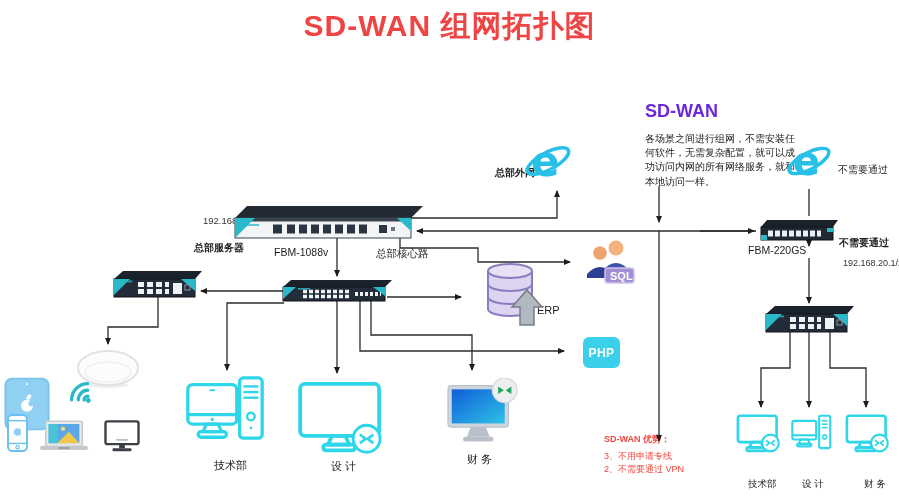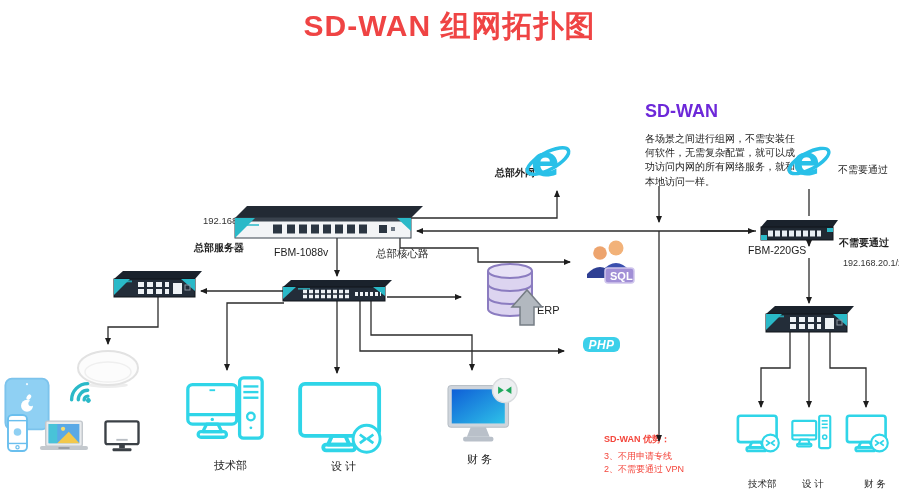--- a/index.html
+++ b/index.html
@@ -5,23 +5,23 @@
   html,body{margin:0;padding:0;background:#fff;}
   #stage{position:relative;width:899px;height:500px;background:#ffffff;overflow:hidden;
          font-family:"Liberation Sans","DejaVu Sans",sans-serif;}
   .title{position:absolute;top:6px;left:0;right:0;text-align:center;
          font-size:30px;font-weight:700;color:#ef4444;letter-spacing:1px;}
   .lbl{position:absolute;color:#1e1e1e;white-space:nowrap;}
   .b{font-weight:700;}
   .sdwan-h{position:absolute;left:645px;top:101px;font-size:18px;font-weight:700;color:#6d28d9;}
   .sdwan-d{position:absolute;left:645px;top:132px;width:150px;font-size:10px;line-height:1.42;
            color:#222;text-align:justify;}
-  .php-badge{position:absolute;left:583px;top:337px;width:37px;height:15px;background:#3bd0ea;
+  .php-badge{position:absolute;left:583px;top:337px;width:37px;height:31px;background:#3bd0ea;
              border-radius:6px;color:#fff;font-size:12px;font-weight:700;display:flex;
-             align-items:center;justify-content:center;letter-spacing:.5px;font-style:italic;}
+             align-items:center;justify-content:center;letter-spacing:.5px;}
   .adv{position:absolute;left:604px;top:433px;color:#f4463c;font-size:9px;line-height:1.5;}
   .adv .h{font-weight:700;margin-bottom:3px;}
   svg{display:block;}
   #wires{position:absolute;left:0;top:0;z-index:1;}
   .node{position:absolute;z-index:2;}
 </style>
 </head>
 <body>
 
 <div id="stage">

